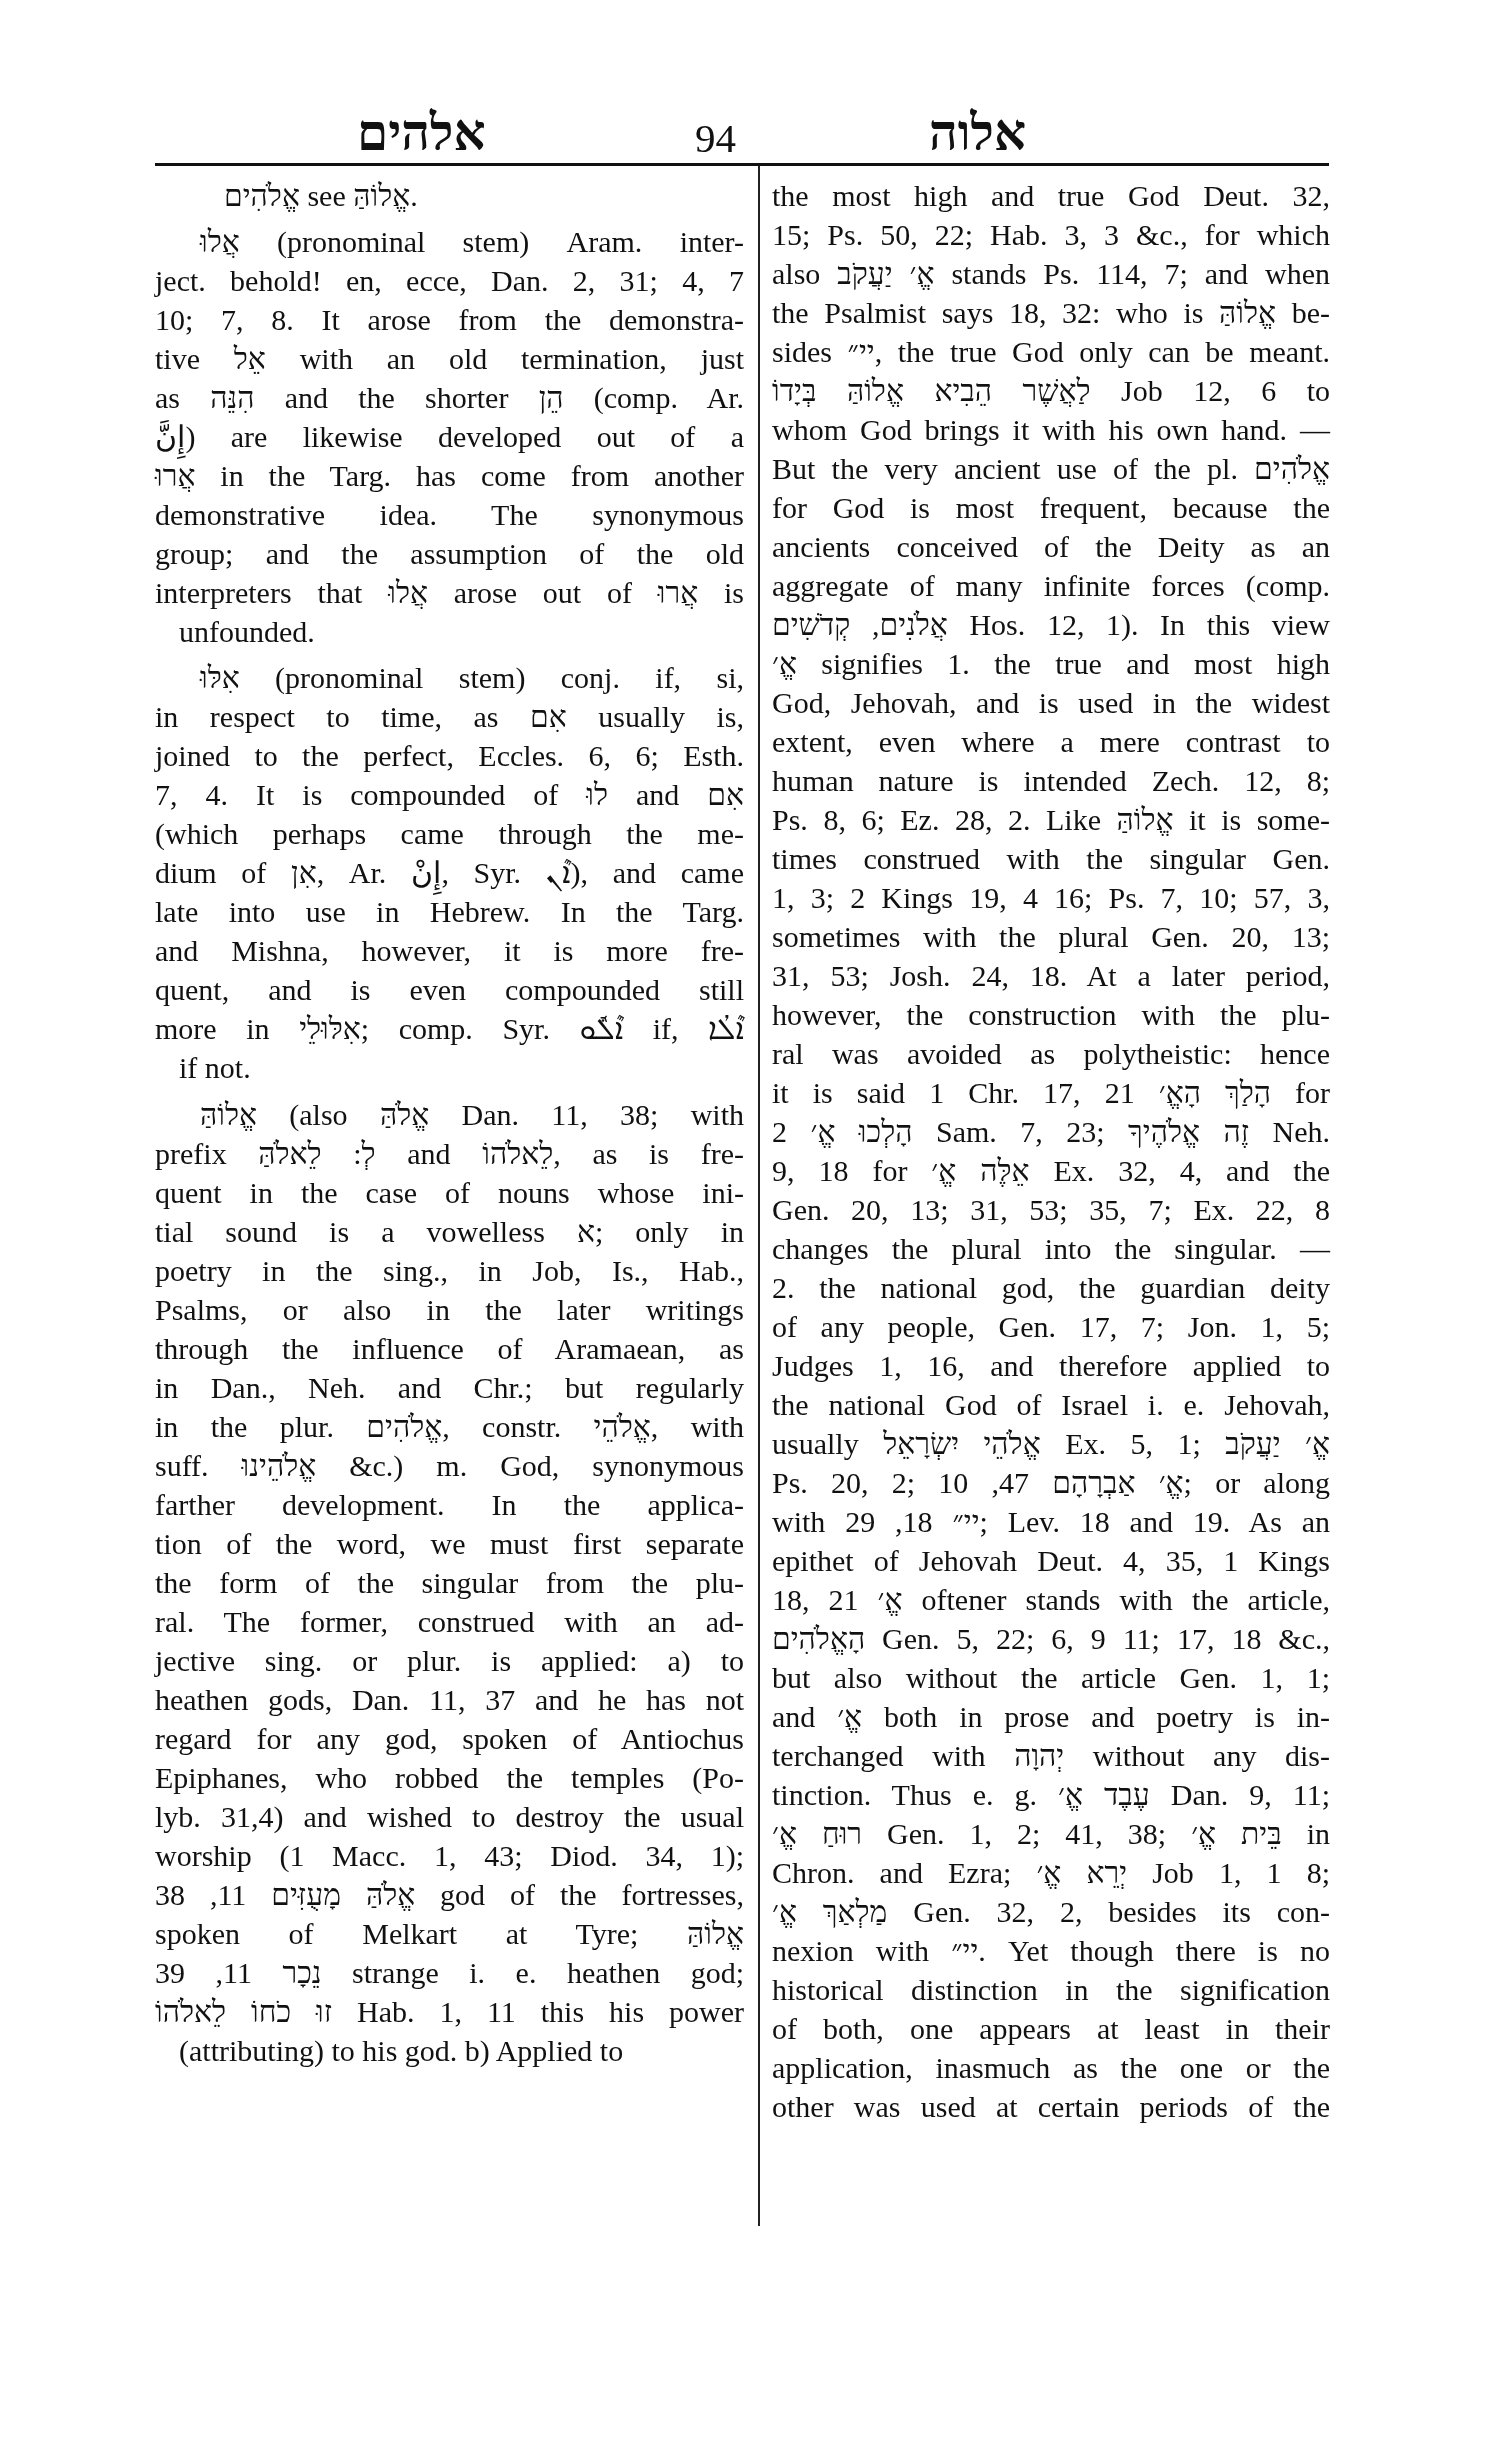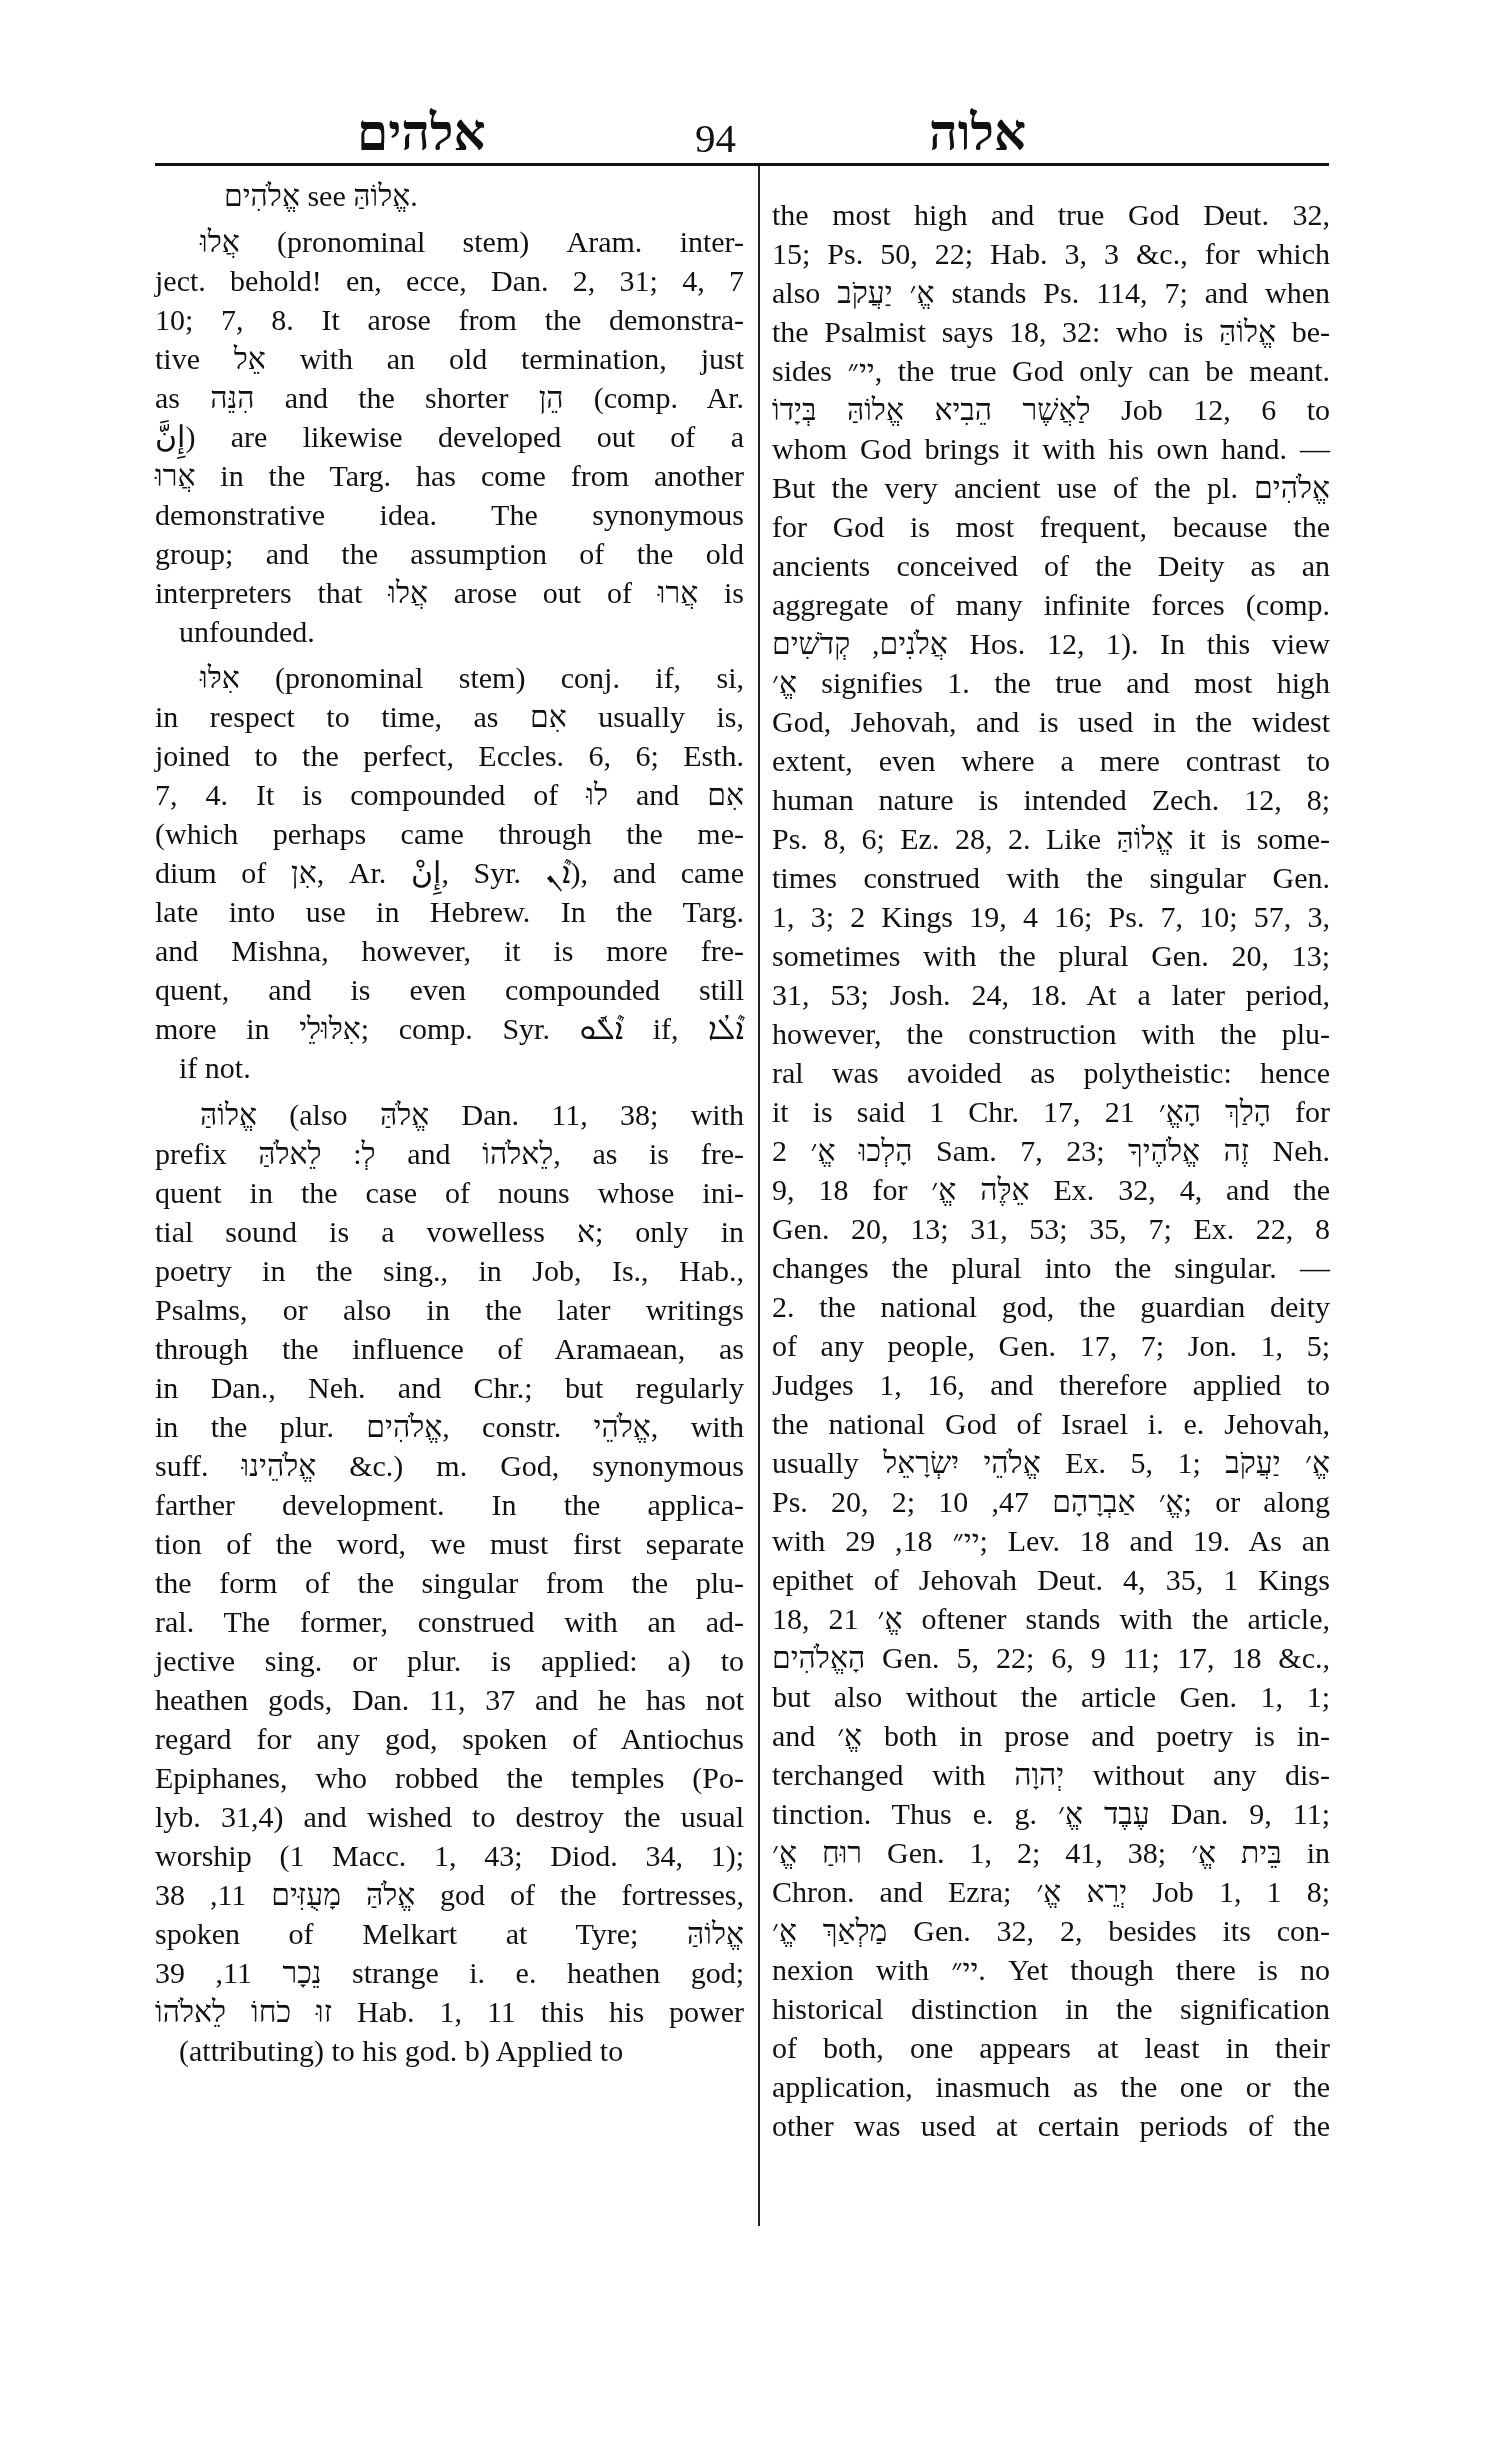--- a/index.html
+++ b/index.html
@@ -8,21 +8,21 @@
   .header { position: absolute; top: 106px; left: 155px; width: 1174px; height: 54px; text-decoration: underline; }
   .hw { position: absolute; top: 0; font-size: 50px; font-weight: bold; direction: rtl;
         font-family: "DejaVu Serif", "Liberation Serif", serif; line-height: 54px; }
   .hw.left { left: 202px; }
   .hw.right { left: 774px; }
   .pagenum { position: absolute; left: 540px; top: 7.2px; font-size: 41px; line-height: 50px; text-align: right; }
   .rule { position: absolute; top: 163px; left: 155px; width: 1174px; height: 2.7px; background: #111; }
   .vrule { position: absolute; top: 166px; left: 758px; width: 1.8px; height: 2060px; background: #222; }
   .col { position: absolute; top: 176px; font-size: 30px; line-height: 39px; }
   .col.left { left: 155px; width: 589px; }
-  .col.right { left: 772px; width: 558px; margin-top: 19px; }
+  .col.right { left: 772px; width: 558px; }
   .line { display: block; white-space: nowrap; text-align: justify; text-align-last: justify; height: 39px; overflow: visible; }
   .line.last { text-align-last: left; margin-left: 24px; }
   .line.indent { padding-left: 45px; }
   .gap { height: 7.2px; display: block; }
 </style>
 </head>
 <body>
 
 <div class="header">
   <span class="hw left">אלהים</span>

